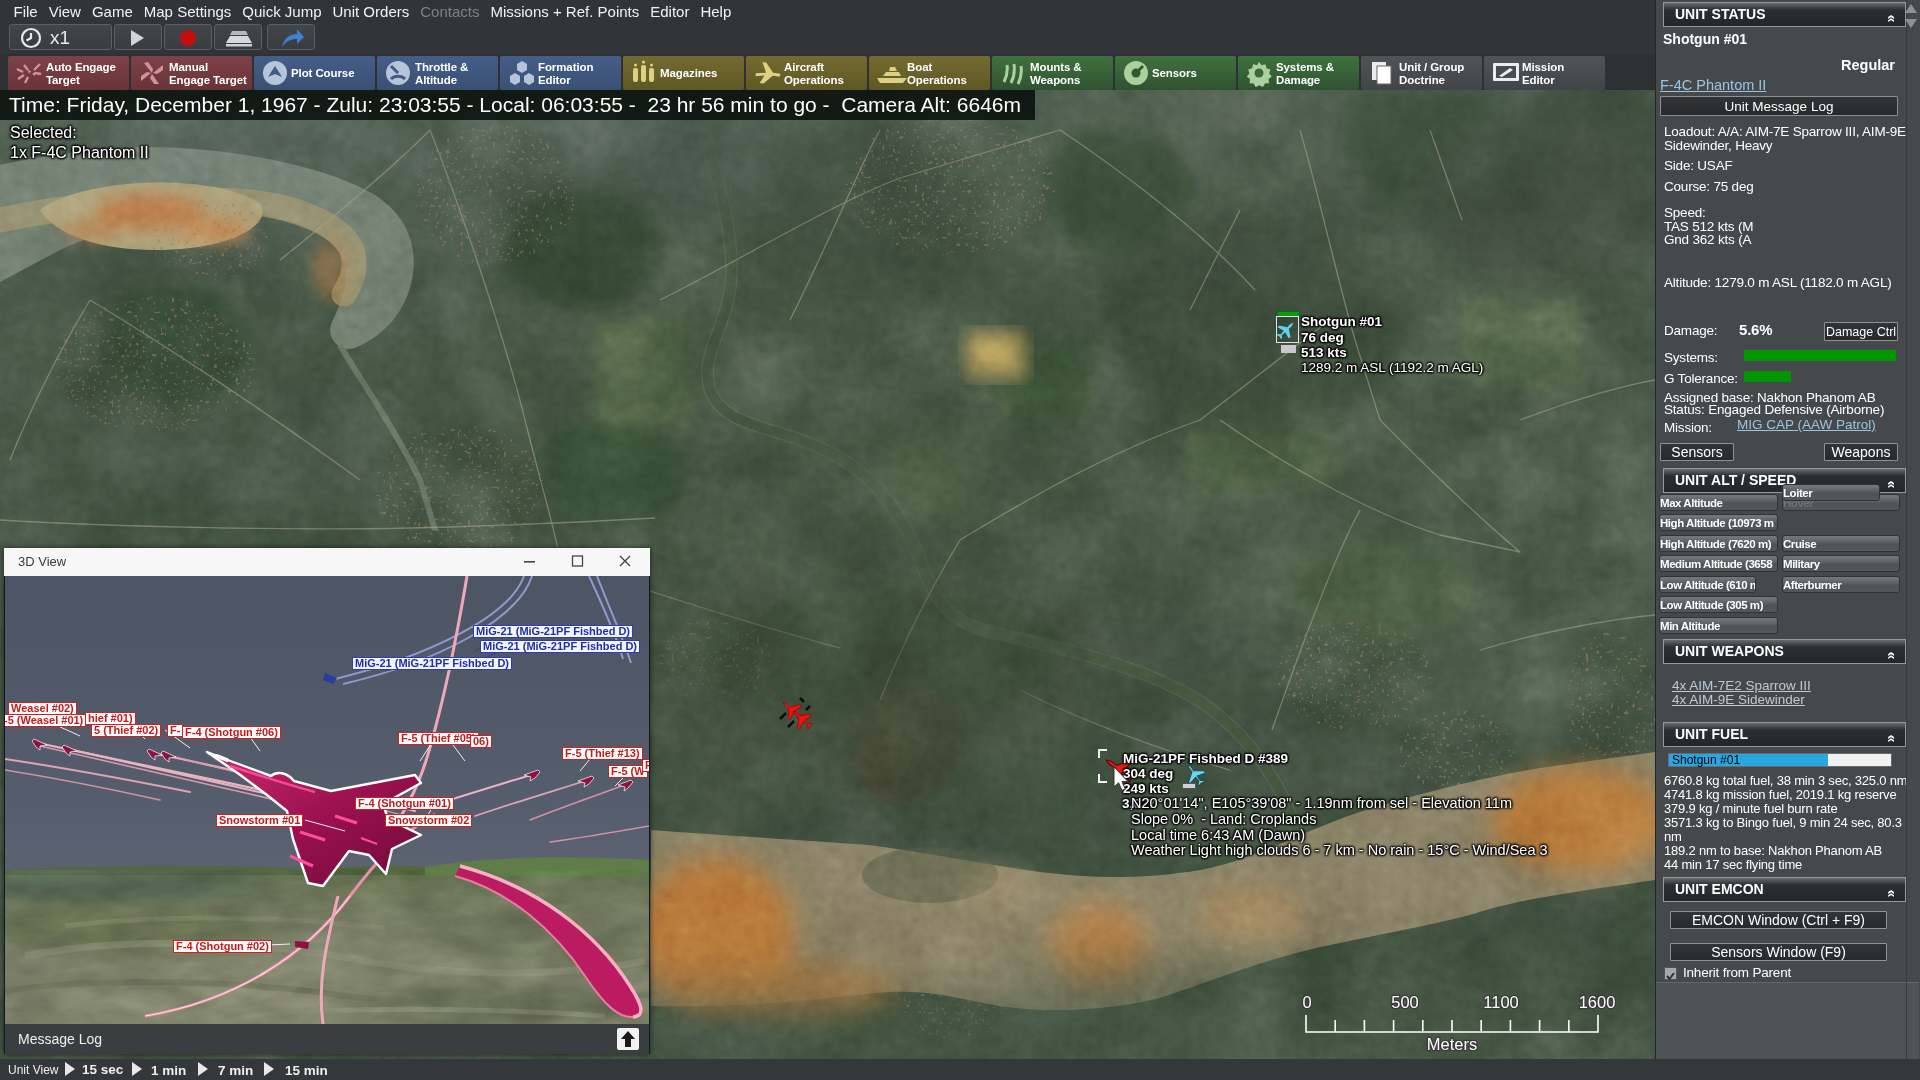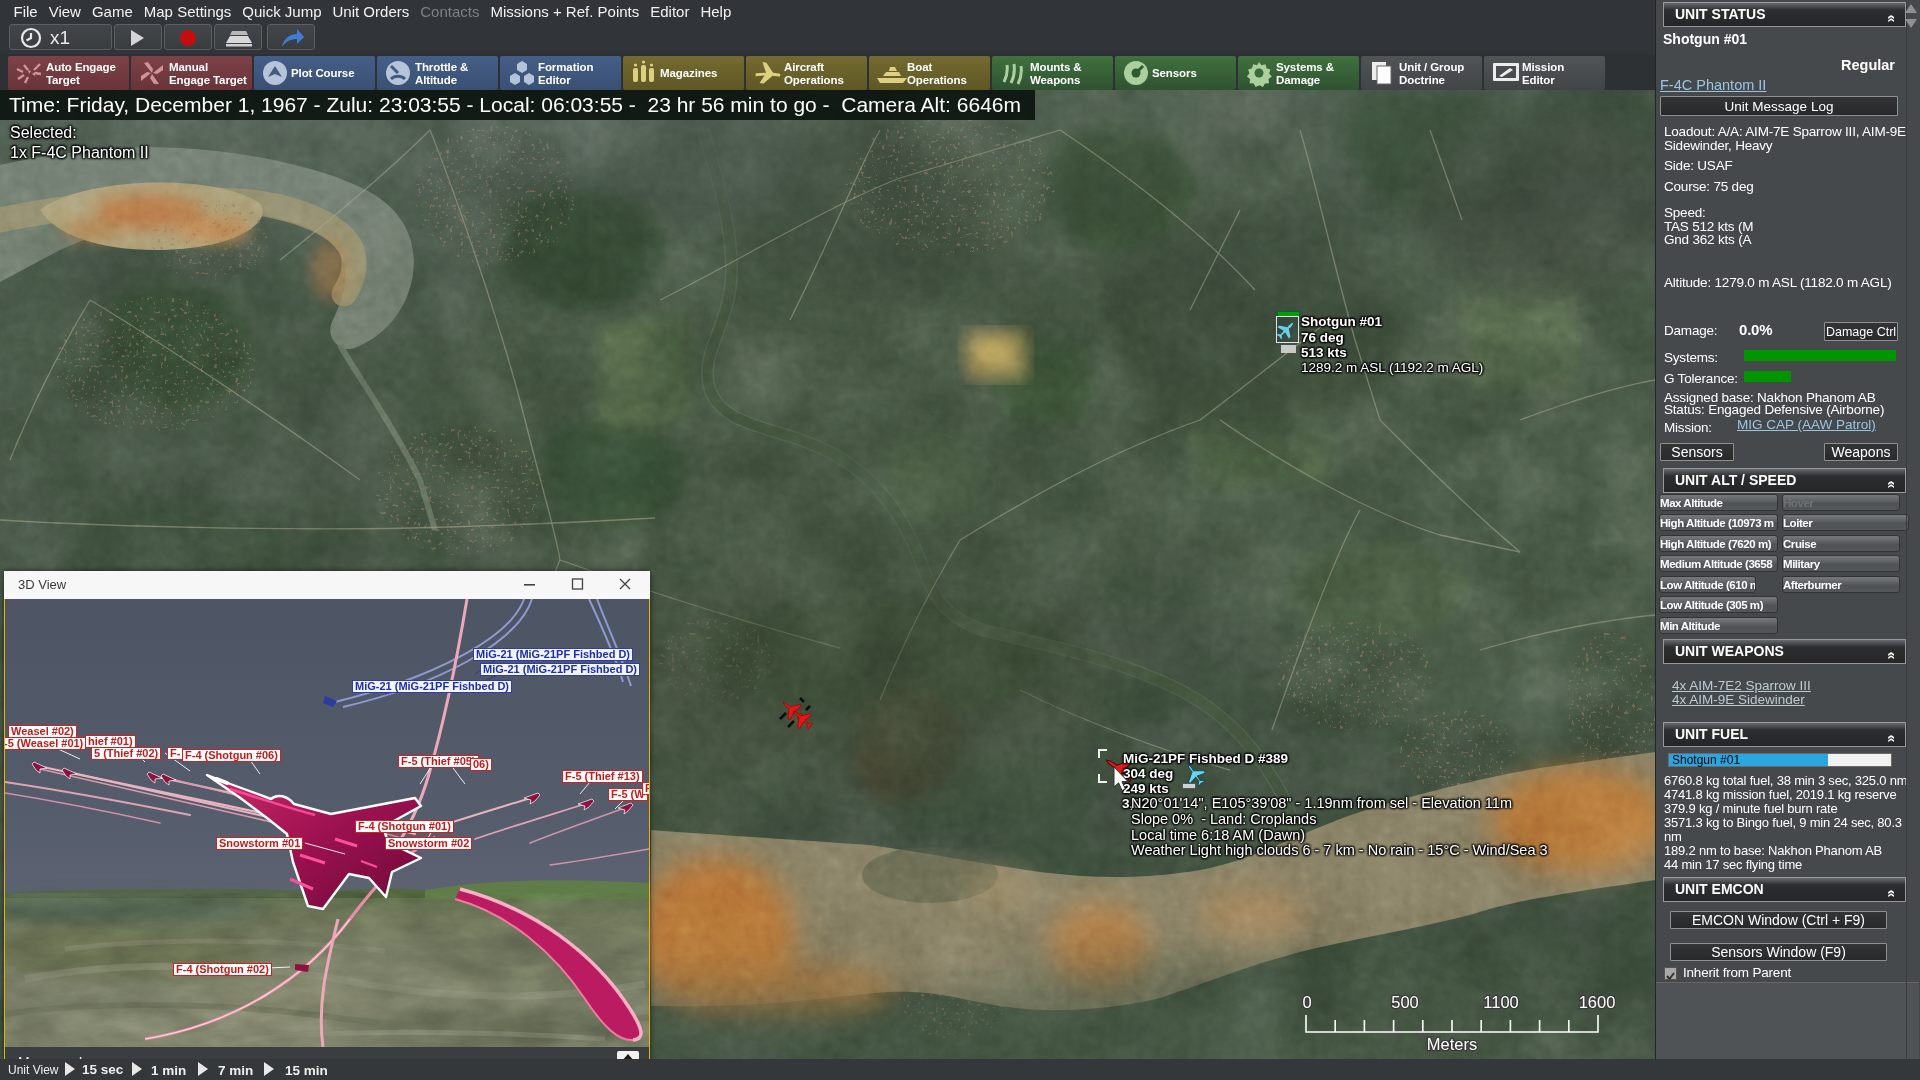--- a/index.html
+++ b/index.html
@@ -24,21 +24,21 @@
 .shead .chev{position:absolute;right:10px;top:4px;font-weight:bold;color:#fff;transform:rotate(-90deg);font-size:14px}
 .ptxt{position:absolute;left:8px;color:#fff;font-size:13.5px;letter-spacing:-0.2px;line-height:13.5px;white-space:nowrap}
 .pbtn{position:absolute;background:linear-gradient(#323436,#27292b);border:1px solid #909090;color:#fff;font-size:13.5px;text-align:center;border-radius:1px;white-space:nowrap}
 .abtn{position:absolute;background:linear-gradient(#737679 8%,#5a5d60 45%,#505356 55%,#54575a);border:1px solid #333;border-radius:3px;color:#fff;font-weight:bold;font-size:11.5px;letter-spacing:-0.45px;text-align:left;height:17px;line-height:16px;white-space:nowrap;overflow:hidden}
 .plink{color:#9cc3e0;text-decoration:underline}
 
 #bbar{position:absolute;left:0;top:1059px;width:1920px;height:21px;background:#35383a;color:#eee;font-size:15px}
 #bbar b{font-weight:bold}
 .ptri{position:absolute;top:3px;width:0;height:0;border-left:10px solid #e8e8e8;border-top:7px solid transparent;border-bottom:7px solid transparent}
 
-#w3d{position:absolute;left:4px;top:571px;width:646px;height:506px;background:#eab308;box-shadow:0 0 6px rgba(0,0,0,.6)}
+#w3d{position:absolute;left:4px;top:548px;width:646px;height:506px;background:#0f172a;box-shadow:0 0 6px rgba(0,0,0,.6)}
 #w3dtitle{position:absolute;left:0;top:0;width:100%;height:28px;background:#f7f7f7;color:#3a3a3a;font-size:13px;line-height:28px;padding-left:14px}
 #scene{position:absolute;left:1px;top:28px;width:644px;height:448px;overflow:hidden}
 #mlog{position:absolute;left:1px;top:476px;width:644px;height:30px;background:#3b3e40;color:#f0f0f0;font-size:14px;line-height:30px;padding-left:13px}
 .rlab{position:absolute;background:#fdfdfd;border:1.5px solid #d02020;color:#c11c1c;font-size:11px;font-weight:bold;line-height:11px;padding:0 2px;white-space:nowrap}
 .blab{position:absolute;background:#f2f4ff;border:1.5px solid #2c3cb4;color:#1e2ea8;font-size:11px;font-weight:bold;line-height:11px;padding:0 2px;white-space:nowrap}
 </style></head>
 <body>
 
 <div id="mapwrap" class="abs" style="left:0;top:90px;width:1655px;height:969px;overflow:hidden;background:#5d6b5c">
 <svg id="mapsvg" width="1655" height="969" viewBox="0 0 1655 969">
@@ -391,21 +391,21 @@
 
 <svg class="abs" style="left:1176px;top:756px" width="36" height="36" viewBox="0 0 36 36">
       <g transform="translate(18,17) rotate(-35)">
         <path d="M0,-11 C1.5,-8 1.5,-4.5 1,-2 L9.5,4 L9.5,6.5 L1,4.5 L0.8,9.5 L3.5,12 L3.5,13.5 L0,12.5 L-3.5,13.5 L-3.5,12 L-0.8,9.5 L-1,4.5 L-9.5,6.5 L-9.5,4 L-1,-2 C-1.5,-4.5 -1.5,-8 0,-11 Z" fill="#6fd4ea" stroke="#1a4a5a" stroke-width="1"></path>
       </g>
     </svg>
 <div class="abs" style="left:1182px;top:783px;width:14px;height:6px;background:#cdd2d4;border:1px solid #555"></div>
 
 <div class="maptxt" style="left:1131px;top:795px;font-size:14.5px">N20°01'14", E105°39'08" - 1.19nm from sel - Elevation 11m</div>
 <div class="maptxt" style="left:1131px;top:811px;font-size:14.5px">Slope 0% &nbsp;- Land: Croplands</div>
-<div class="maptxt" style="left:1131px;top:827px;font-size:14.5px">Local time 6:18 AM (Dawn)</div>
+<div class="maptxt" style="left:1131px;top:827px;font-size:14.5px">Local time 6:43 AM (Dawn)</div>
 <div class="maptxt" style="left:1131px;top:842px;font-size:14.5px">Weather Light high clouds 6 - 7 km - No rain - 15°C - Wind/Sea 3</div>
 
 <svg class="abs" style="left:1113px;top:767px" width="20" height="26" viewBox="0 0 20 26">
       <path d="M1,0 L1,20 L5.6,15.8 L9,23.5 L12.3,22 L8.9,14.6 L15,14.6 Z" fill="#fff" stroke="#333" stroke-width="1"></path>
     </svg>
 
 <svg class="abs" style="left:1285px;top:990px" width="340" height="66" viewBox="0 0 340 66">
 <g font-family="Liberation Sans" font-size="16.5" fill="#fff" stroke="#3a3a3a" stroke-width="2.5" paint-order="stroke" text-anchor="middle">
 <text x="22" y="18">0</text>
         <text x="120" y="18">500</text>
@@ -565,38 +565,38 @@
 <div class="abs" style="left:7px;top:31px;color:#fff;font-weight:bold;font-size:14px">Shotgun #01</div>
 <div class="abs" style="right:25px;top:57px;color:#fff;font-weight:bold;font-size:14.5px">Regular</div>
 <div class="abs plink" style="left:4px;top:77px;font-size:14.5px">F-4C Phantom II</div>
 <div class="pbtn" style="left:4px;top:96px;width:238px;height:20px;line-height:19px">Unit Message Log</div>
 <div class="ptxt" style="top:125px">Loadout: A/A: AIM-7E Sparrow III, AIM-9E<br>Sidewinder, Heavy</div>
 <div class="ptxt" style="top:159px">Side: USAF</div>
 <div class="ptxt" style="top:180px">Course: 75 deg</div>
 <div class="ptxt" style="top:206px">Speed:<br>TAS 512 kts (M<br>Gnd 362 kts (A</div>
 <div class="ptxt" style="top:276px">Altitude: 1279.0 m ASL (1182.0 m AGL)</div>
 <div class="ptxt" style="top:324px">Damage:</div>
-<div class="ptxt" style="left:83px;top:323px;font-weight:bold;font-size:15px">0.0%</div>
+<div class="ptxt" style="left:83px;top:323px;font-weight:bold;font-size:15px">5.6%</div>
 <div class="pbtn" style="left:168px;top:322px;width:74px;height:19px;line-height:18px;font-size:12.5px;white-space:nowrap">Damage Ctrl</div>
 <div class="ptxt" style="top:351px">Systems:</div>
 <div class="abs" style="left:88px;top:350px;width:152px;height:11px;background:#019601"></div>
 <div class="ptxt" style="top:372px">G Tolerance:</div>
 <div class="abs" style="left:88px;top:371px;width:47px;height:11px;background:#019601"></div>
 <div class="ptxt" style="top:391px">Assigned base: Nakhon Phanom AB</div>
 <div class="ptxt" style="top:402.5px">Status: Engaged Defensive (Airborne)</div>
 <div class="ptxt" style="top:421px">Mission:</div>
 <div class="abs plink" style="left:81px;top:417px;font-size:13.5px">MIG CAP (AAW Patrol)</div>
 <div class="pbtn" style="left:4px;top:443px;width:74px;height:18px;line-height:17px;font-size:14px">Sensors</div>
 <div class="pbtn" style="left:168px;top:443px;width:74px;height:18px;line-height:17px;font-size:14px">Weapons</div>
 
 <div class="shead" style="top:468px">UNIT ALT / SPEED<span class="chev">»</span></div>
 <div class="abtn" style="left:3px;top:494px;width:119px">Max Altitude</div>
 <div class="abtn" style="left:126px;top:494px;width:118px;color:#6e7276">Hover</div>
 <div class="abtn" style="left:3px;top:514px;width:119px">High Altitude (10973 m</div>
-<div class="abtn" style="left:126px;top:514px;width:127px">Loiter</div>
+<div class="abtn" style="left:126px;top:484px;width:98px">Loiter</div>
 <div class="abtn" style="left:3px;top:534.5px;width:119px">High Altitude (7620 m)</div>
 <div class="abtn" style="left:126px;top:534.5px;width:118px">Cruise</div>
 <div class="abtn" style="left:3px;top:555px;width:119px">Medium Altitude (3658</div>
 <div class="abtn" style="left:126px;top:555px;width:118px">Military</div>
 <div class="abtn" style="left:3px;top:575.5px;width:97px">Low Altitude (610 m)</div>
 <div class="abtn" style="left:126px;top:575.5px;width:118px">Afterburner</div>
 <div class="abtn" style="left:3px;top:596px;width:119px">Low Altitude (305 m)</div>
 <div class="abtn" style="left:3px;top:616.5px;width:119px">Min Altitude</div>
 
 <div class="shead" style="top:639px">UNIT WEAPONS<span class="chev">»</span></div>

